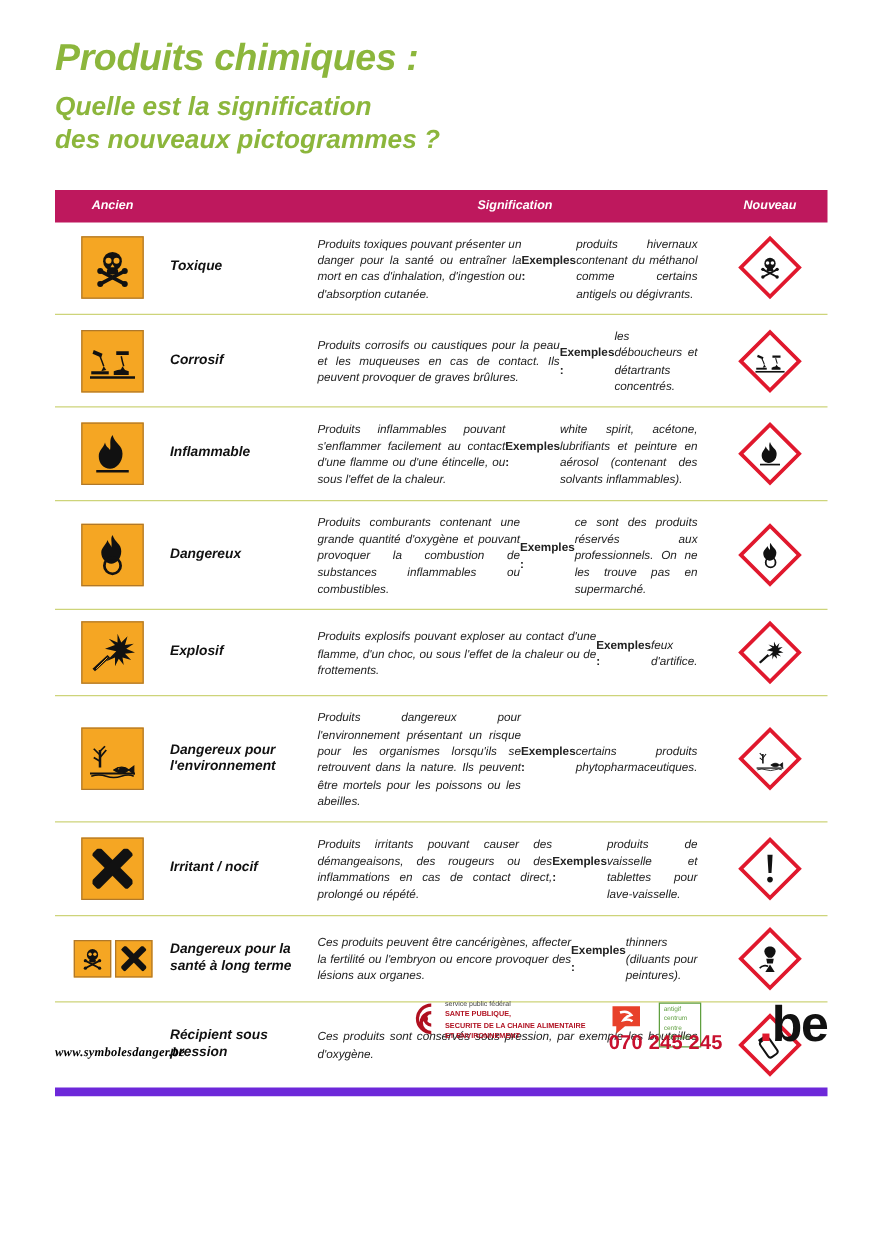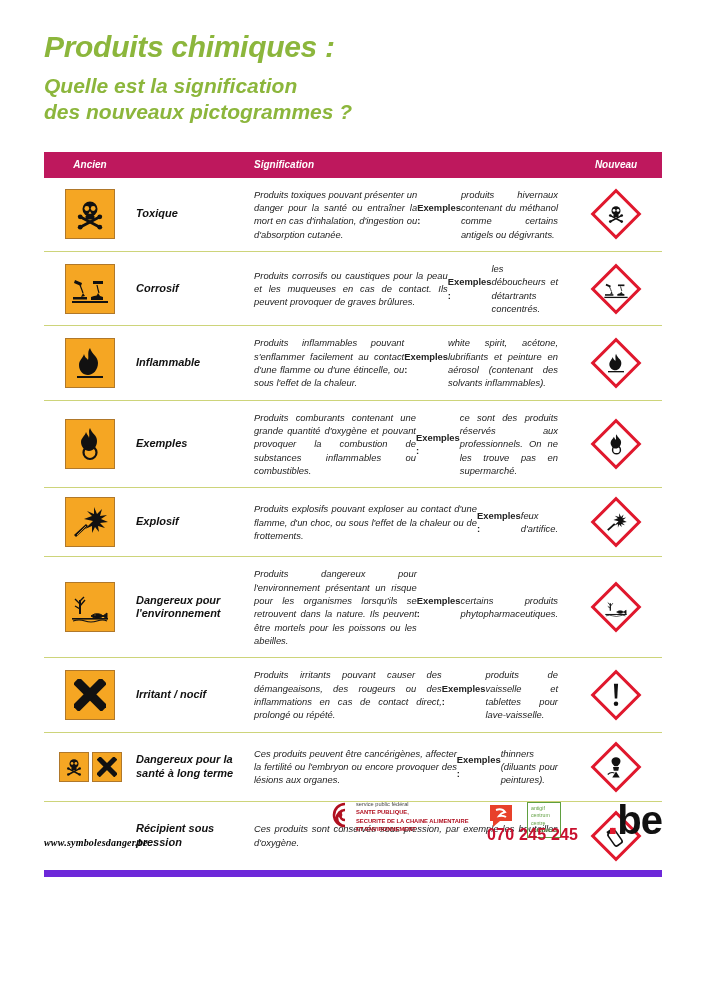--- a/index.html
+++ b/index.html
@@ -48,21 +48,21 @@
     background: #be185d;
     color: #ffffff;
     font-size: 10px;
     font-weight: bold;
     font-style: italic;
     height: 26px;
     align-items: center;
   }
   .col-ancien   { width: 92px; text-align: center; }
   .col-danger   { width: 118px; padding-left: 8px; text-align: left; margin-top: 39px;}
-  .col-signif   { flex: 1; text-align: left; }
+  .col-signif   { flex: 1; text-align: center; }
   .col-nouveau  { width: 92px; text-align: center; }
 
   .thead .col-danger { text-align:center; padding-left:0; }
 
   .row {
     display: flex;
     align-items: stretch;
     border-bottom: 1px solid #cdd47a;
     min-height: 68px;
   }
@@ -330,21 +330,21 @@
 
     <div class="row">
       <div class="cell cell-old">
         <div class="old-pic">
           <svg width="32" height="34" viewBox="0 0 32 34">
             <path d="M16 1 c2 6 7 7 7 13 c0 6 -4 10 -8 10 c-4 0 -8 -4 -8 -9 c0 -4 4 -6 5 -10 c1 3 3 4 3 6 c1 -4 -1 -7 1 -10z" fill="#111"></path>
             <circle cx="16" cy="25.5" r="6.5" fill="none" stroke="#111" stroke-width="2.2"></circle>
           </svg>
         </div>
       </div>
-      <div class="cell cell-danger">Exemples</div>
+      <div class="cell cell-danger">Dangereux</div>
       <div class="cell cell-sig">
           <span>Produits comburants  contenant une grande quantité d'oxygène et pouvant provoquer la combustion  de substances inflammables ou combustibles. </span>
           <b>Exemples :</b>
           <span> ce sont des produits réservés aux professionnels. On ne les trouve pas en supermarché.</span>
         </div>
       <div class="cell cell-new">
         <div class="new-pic">
           <div class="diamond"></div>
           <div class="glyph">
             <svg width="21" height="24" viewBox="0 0 32 34">

